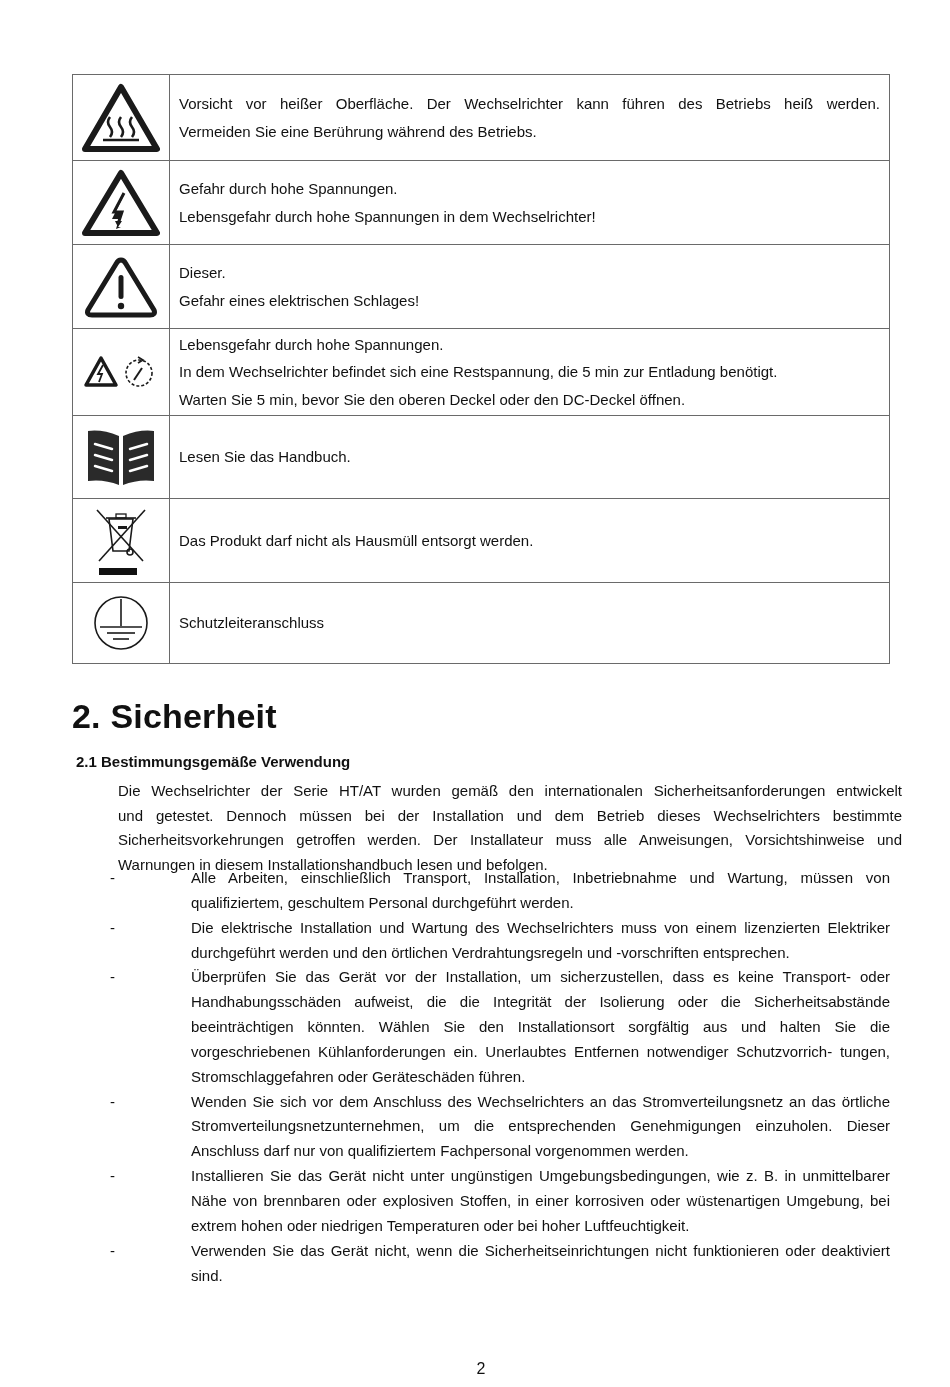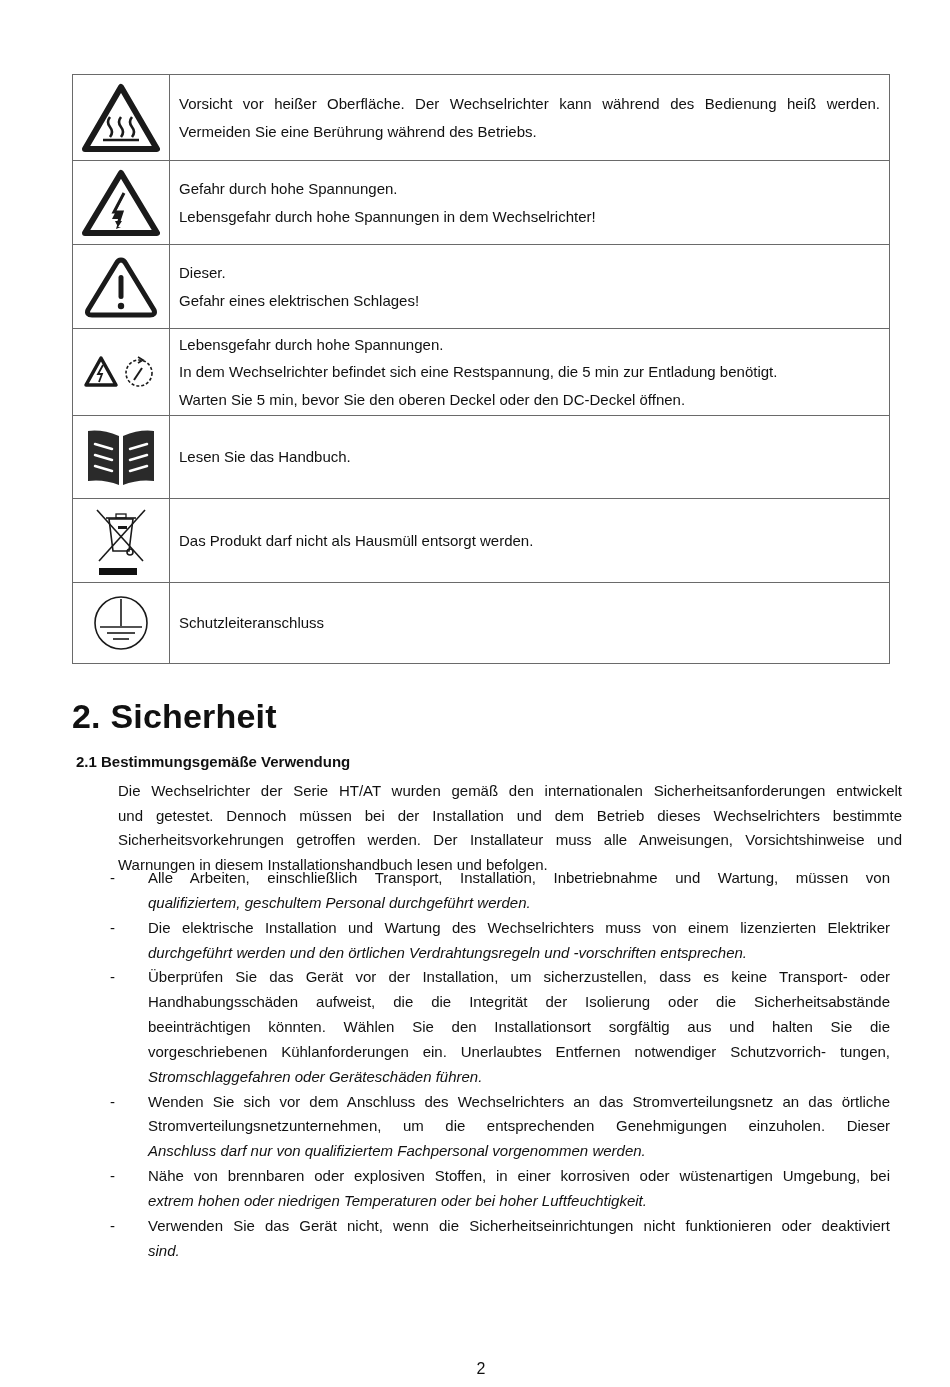--- a/index.html
+++ b/index.html
@@ -36,22 +36,22 @@
   }
   .intro .l { display: block; text-align: justify; text-align-last: justify; }
   .intro .l.last { text-align-last: left; }
 
   .bullets {
     position: absolute; left: 110px; top: 866px; width: 780px;
     list-style: none; margin: 0; padding: 0; font-size: 15px; line-height: 24.85px;
   }
   .bullets li { position: relative; padding-left: 38px; }
   .bullets .dash { position: absolute; left: 0; top: 0; }
-  .bullets .l { display: block; text-align: justify; text-align-last: justify; }
-  .bullets .l.last { text-align-last: left; font-style: italic; }
+  .bullets .l { display: block; text-align: justify; text-align-last: justify; margin-left: 43px; }
+  .bullets .l.last { text-align-last: left; }
 
   .page-number {
     position: absolute; left: 0; width: 962px; top: 1360px; text-align: center; font-size: 16px;
   }
 </style>
 </head>
 <body>
 
 <table class="symbols-table">
   <tbody>
@@ -60,21 +60,21 @@
       <td class="icon-cell">
         <svg width="78" height="70" viewBox="0 0 78 70">
           <path d="M39 4 L75 66 L3 66 Z" fill="none" stroke="#1a1a1a" stroke-width="6" stroke-linejoin="round"></path>
           <path d="M28 34 q-4 5 0 10 q4 5 0 10" fill="none" stroke="#1a1a1a" stroke-width="2.6"></path>
           <path d="M39 34 q-4 5 0 10 q4 5 0 10" fill="none" stroke="#1a1a1a" stroke-width="2.6"></path>
           <path d="M50 34 q-4 5 0 10 q4 5 0 10" fill="none" stroke="#1a1a1a" stroke-width="2.6"></path>
           <line x1="21" y1="57" x2="57" y2="57" stroke="#1a1a1a" stroke-width="2.6"></line>
         </svg>
       </td>
       <td class="text-cell">
-        <span class="text-line justify-line">Vorsicht vor heißer Oberfläche. Der Wechselrichter kann während des Bedienung heiß werden.</span>
+        <span class="text-line justify-line">Vorsicht vor heißer Oberfläche. Der Wechselrichter kann führen des Betriebs heiß werden.</span>
         <span class="text-line">Vermeiden Sie eine Berührung während des Betriebs.</span>
       </td>
     </tr>
 
     <tr style="height:84px">
       <td class="icon-cell">
         <svg width="78" height="68" viewBox="0 0 78 68">
           <path d="M39 4 L75 64 L3 64 Z" fill="none" stroke="#1a1a1a" stroke-width="6" stroke-linejoin="round"></path>
           <path d="M43 24 L33 42 L41 42 L36 58 L39 58 L34 60 L37 50 L30 50 Z" fill="#1a1a1a"></path>
           <path d="M42 24 L32 43 L40 43 L36 55" fill="none" stroke="#1a1a1a" stroke-width="3"></path>
@@ -207,20 +207,21 @@
     <span class="l last">Stromschlaggefahren oder Geräteschäden führen.</span>
   </li>
   <li>
     <span class="dash">-</span>
     <span class="l">Wenden Sie sich vor dem Anschluss des Wechselrichters an das Stromverteilungsnetz an das örtliche</span>
     <span class="l">Stromverteilungsnetzunternehmen, um die entsprechenden Genehmigungen einzuholen. Dieser</span>
     <span class="l last">Anschluss darf nur von qualifiziertem Fachpersonal vorgenommen werden.</span>
   </li>
   <li>
     <span class="dash">-</span>
+    <span class="l">Installieren Sie das Gerät nicht unter ungünstigen Umgebungsbedingungen, wie z. B. in unmittelbarer</span>
     <span class="l">Nähe von brennbaren oder explosiven Stoffen, in einer korrosiven oder wüstenartigen Umgebung, bei</span>
     <span class="l last">extrem hohen oder niedrigen Temperaturen oder bei hoher Luftfeuchtigkeit.</span>
   </li>
   <li>
     <span class="dash">-</span>
     <span class="l">Verwenden Sie das Gerät nicht, wenn die Sicherheitseinrichtungen nicht funktionieren oder deaktiviert</span>
     <span class="l last">sind.</span>
   </li>
 </ul>
 

